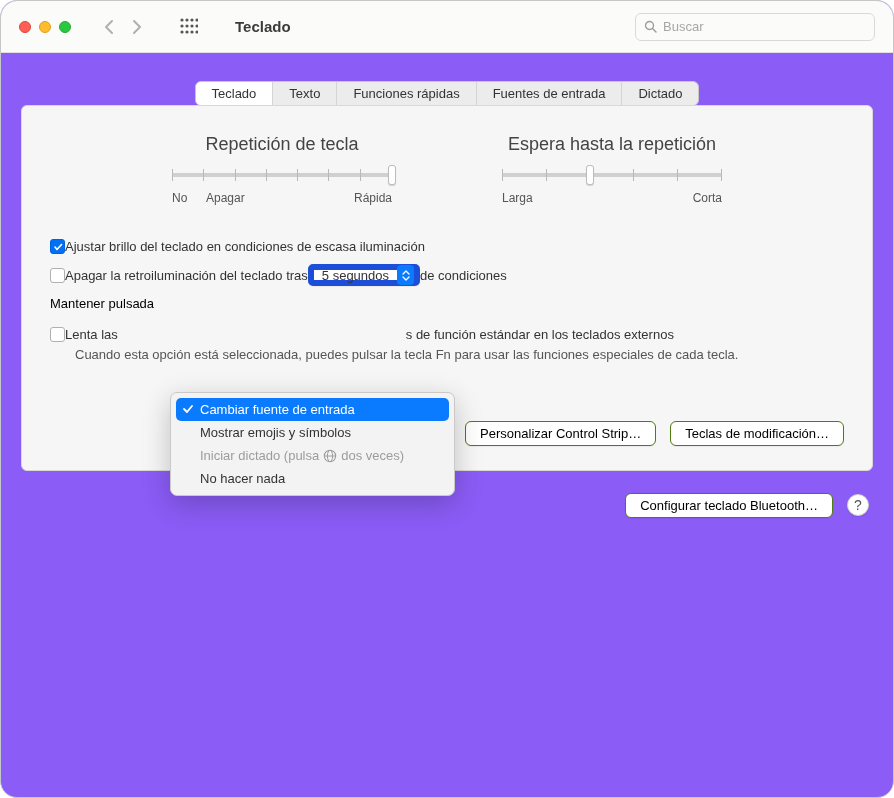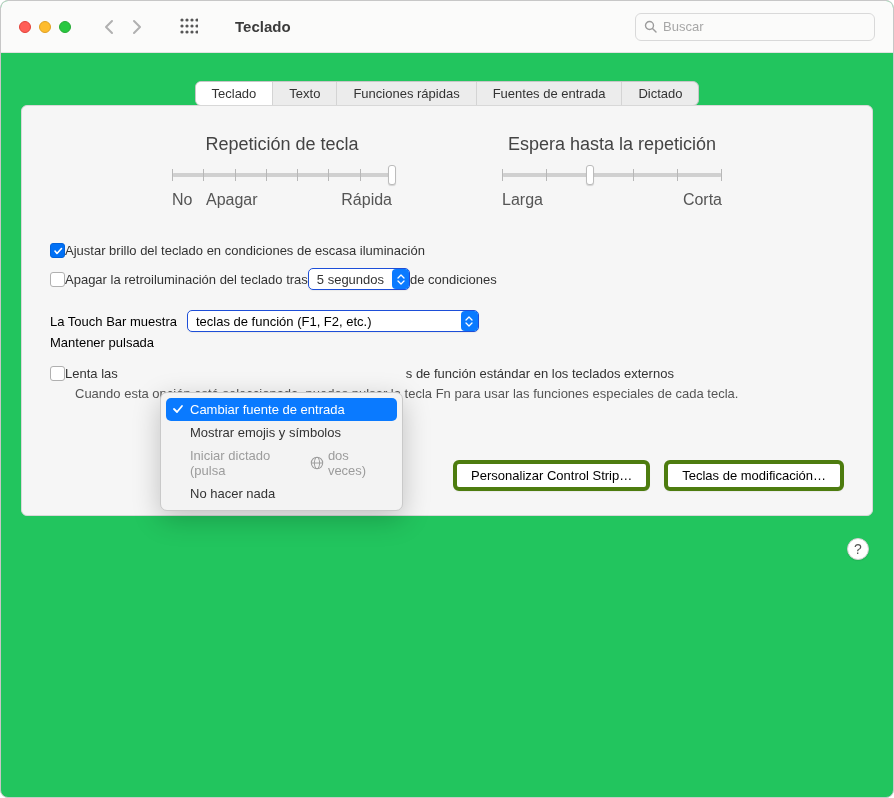--- a/index.html
+++ b/index.html
@@ -9,23 +9,23 @@
       width: 894px;
       height: 798px;
       overflow: hidden;
       font-size: 13px;
       color: #000;
     }
     .window {
       width: 894px;
       height: 798px;
       border: 1px solid #c7c7c7;
-      border-radius: 8px;
+      border-radius: 17px;
       overflow: hidden;
-      background: #22c55e;
+      background: #8b5cf6;
       position: relative;
     }
     
     .titlebar {
       height: 52px;
       display: flex;
       align-items: center;
       padding: 0 18px;
       background: #fbfbfa;
       border-bottom: 1px solid #e2e2e2;
@@ -127,38 +127,38 @@
     }
     .slider-tick { width: 1px; height: 12px; background: #b8b8b8; }
     .slider-thumb {
       position: absolute; top: 0px; width: 8px; height: 20px;
       background: #fff; border: 1px solid #bcbcbc; border-radius: 3px;
       box-shadow: 0 1px 1px rgba(0,0,0,0.15);
       transform: translateX(-4px);
     }
     .slider-labels {
       display: flex; justify-content: space-between; width: 220px;
-      font-size: 16px; color: #555; margin-top: 4px;
+      font-size: 12px; color: #555; margin-top: 4px;
     }
 
     
     .row { display: flex; align-items: center; margin-bottom: 10px; font-size: 13px; color: #333;}
     .checkbox {
       width: 15px; height: 15px; border-radius: 3px;
       border: 1px solid #b0b0b0; background: #fff;
       display: flex; align-items: center; justify-content: center;
       flex-shrink: 0;
     }
     .checkbox.checked { background: #0070f5; border-color: #0062db; }
     .checkbox.checked svg { stroke: #fff; }
 
     
     .select {
       display: inline-flex; align-items: center;
-      background: #fff; border: 1px solid #1d4ed8;
+      background: #fff; border: 6px solid #1d4ed8;
       border-radius: 5px; height: 22px;
       padding-left: 8px;
       box-shadow: 0 1px 1px rgba(0,0,0,0.05);
       position: relative;
       font-size: 13px;
     }
     .select .arrows {
       width: 17px; height: 20px;
       background: #0a7aff;
       border-radius: 4px;
@@ -166,23 +166,23 @@
       display: flex; flex-direction: column; align-items: center; justify-content: center;
       gap: 1px;
     }
     .select .arrows svg { display: block; }
 
     .label-row { display: flex; align-items: center; gap: 10px; margin-top: 14px; font-size: 13px;}
 
     
     .popup {
       position: absolute;
-      left: 138px;
+      left: 148px;
       top: 286px;
-      width: 243px;
+      width: 285px;
       background: #f3f3f3;
       border: 1px solid #c9c9c9;
       border-radius: 7px;
       box-shadow: 0 8px 28px rgba(0,0,0,0.22);
       padding: 5px;
       z-index: 100;
     }
     .popup-item {
       display: flex; align-items: center;
       padding: 4px 8px 4px 24px;
@@ -194,21 +194,21 @@
     }
     .popup-item.selected { background: #0a7aff; color: #fff; }
     .popup-check {
       position: absolute; left: 6px; top: 5px;
     }
     .popup-item.disabled { color: #9c9c9c; }
 
     
     .btn {
       display: inline-flex; align-items: center; justify-content: center;
-      background: #fff; border: 4px solid #4d7c0f;
+      background: #fff; border: 1px solid #4d7c0f;
       border-radius: 6px;
       padding: 4px 14px;
       font-size: 13px;
       box-shadow: 0 1px 1px rgba(0,0,0,0.05);
       cursor: default;
     }
     .panel-actions {
       display: flex; justify-content: flex-end; gap: 14px;
       margin-top: 56px;
     }
@@ -361,34 +361,20 @@
                 <path d="M1 4 L4 1 L7 4" stroke="#fff" stroke-width="1.3" fill="none" stroke-linecap="round" stroke-linejoin="round"></path>
               </svg>
             <svg width="8" height="5" viewBox="0 0 8 5">
                 <path d="M1 1 L4 4 L7 1" stroke="#fff" stroke-width="1.3" fill="none" stroke-linecap="round" stroke-linejoin="round"></path>
               </svg>
           </div>
         </div>
         <span>de condiciones</span>
       </div>
 
-      <div class="label-row" style="margin-top:20px;">
-        <span>La Touch Bar muestra</span>
-        <div class="select" style="width:292px;">
-          <span>teclas de función (F1, F2, etc.)</span>
-          <div class="arrows" style="margin-left:auto;">
-            <svg width="8" height="5" viewBox="0 0 8 5">
-                <path d="M1 4 L4 1 L7 4" stroke="#fff" stroke-width="1.3" fill="none" stroke-linecap="round" stroke-linejoin="round"></path>
-              </svg>
-            <svg width="8" height="5" viewBox="0 0 8 5">
-                <path d="M1 1 L4 4 L7 1" stroke="#fff" stroke-width="1.3" fill="none" stroke-linecap="round" stroke-linejoin="round"></path>
-              </svg>
-          </div>
-        </div>
-      </div>
 
 
       <div class="label-row" style="margin-top:3px;">
         <span>Mantener pulsada</span>
       </div>
 
       <div class="row" style="margin-top:16px;">
         <div class="checkbox"></div>
         <span>Lenta las</span>
         <span style="margin-left:288px;">s de función estándar en los teclados externos</span>
@@ -423,16 +409,17 @@
         </div>
       </div>
 
       <div class="panel-actions">
         <div class="btn">Personalizar Control Strip…</div>
         <div class="btn">Teclas de modificación…</div>
       </div>
     </div>
 
     <div class="footer-row">
+      <div class="btn">Configurar teclado Bluetooth…</div>
       <div class="help-btn">?</div>
     </div>
   </div>
 </div>
 
 </body></html>

